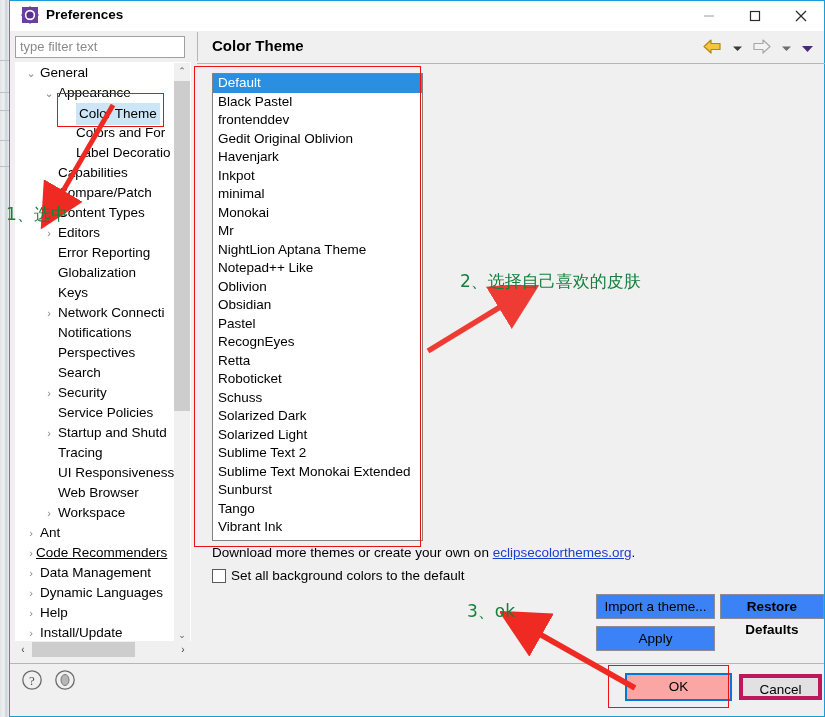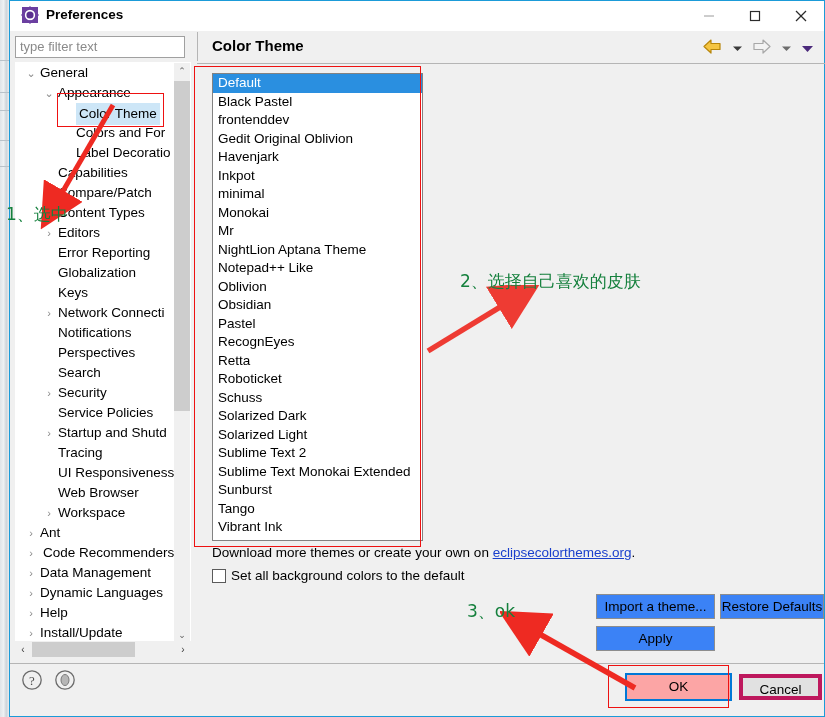--- a/index.html
+++ b/index.html
@@ -138,21 +138,21 @@
     display:inline-block;width:12px;height:12px;border:1px solid #5a5a5a;
     background:#fff;vertical-align:middle;margin-right:5px;
   }
   #cb-label{font-size:13.5px;color:#000;vertical-align:middle;}
 
   .btn{
     position:absolute;background:#3b82f6;border:1px solid #8d8d8d;
     font-size:13.5px;color:#000;text-align:center;box-sizing:border-box;
   }
   #btn-import{left:586px;top:593px;width:119px;height:25px;line-height:23px;}
-  #btn-restore{left:710px;top:593px;width:104px;height:25px;line-height:23px;}
+  #btn-restore{left:710px;top:593px;width:104px;height:25px;line-height:23px;font-weight:bold;}
   #btn-apply{left:586px;top:625px;width:119px;height:25px;line-height:23px;}
 
   #footer-rule{
     position:absolute;left:0px;top:662px;width:814px;height:1px;background:#b5b5b5;
   }
   #help-icon{position:absolute;left:11px;top:668px;}
   #extra-icon{position:absolute;left:44px;top:668px;}
 
   #btn-ok{
     position:absolute;left:615px;top:672px;width:107px;height:28px;
@@ -307,21 +307,21 @@
         <div class="tnode">
           <span class="arrow" style="left: 26px;">›</span>
           <span class="lbl" style="left: 42px;">Workspace</span>
         </div>
         <div class="tnode">
           <span class="arrow" style="left: 8px;">›</span>
           <span class="lbl" style="left: 24px;">Ant</span>
         </div>
         <div class="tnode">
           <span class="arrow" style="left: 8px;">›</span>
-          <span class="lbl" style="left: 27px;">Code Recommenders</span>
+          <span class="lbl" style="left: 20px; text-decoration: underline;">Code Recommenders</span>
         </div>
         <div class="tnode">
           <span class="arrow" style="left: 8px;">›</span>
           <span class="lbl" style="left: 24px;">Data Management</span>
         </div>
         <div class="tnode">
           <span class="arrow" style="left: 8px;">›</span>
           <span class="lbl" style="left: 24px;">Dynamic Languages</span>
         </div>
         <div class="tnode">

